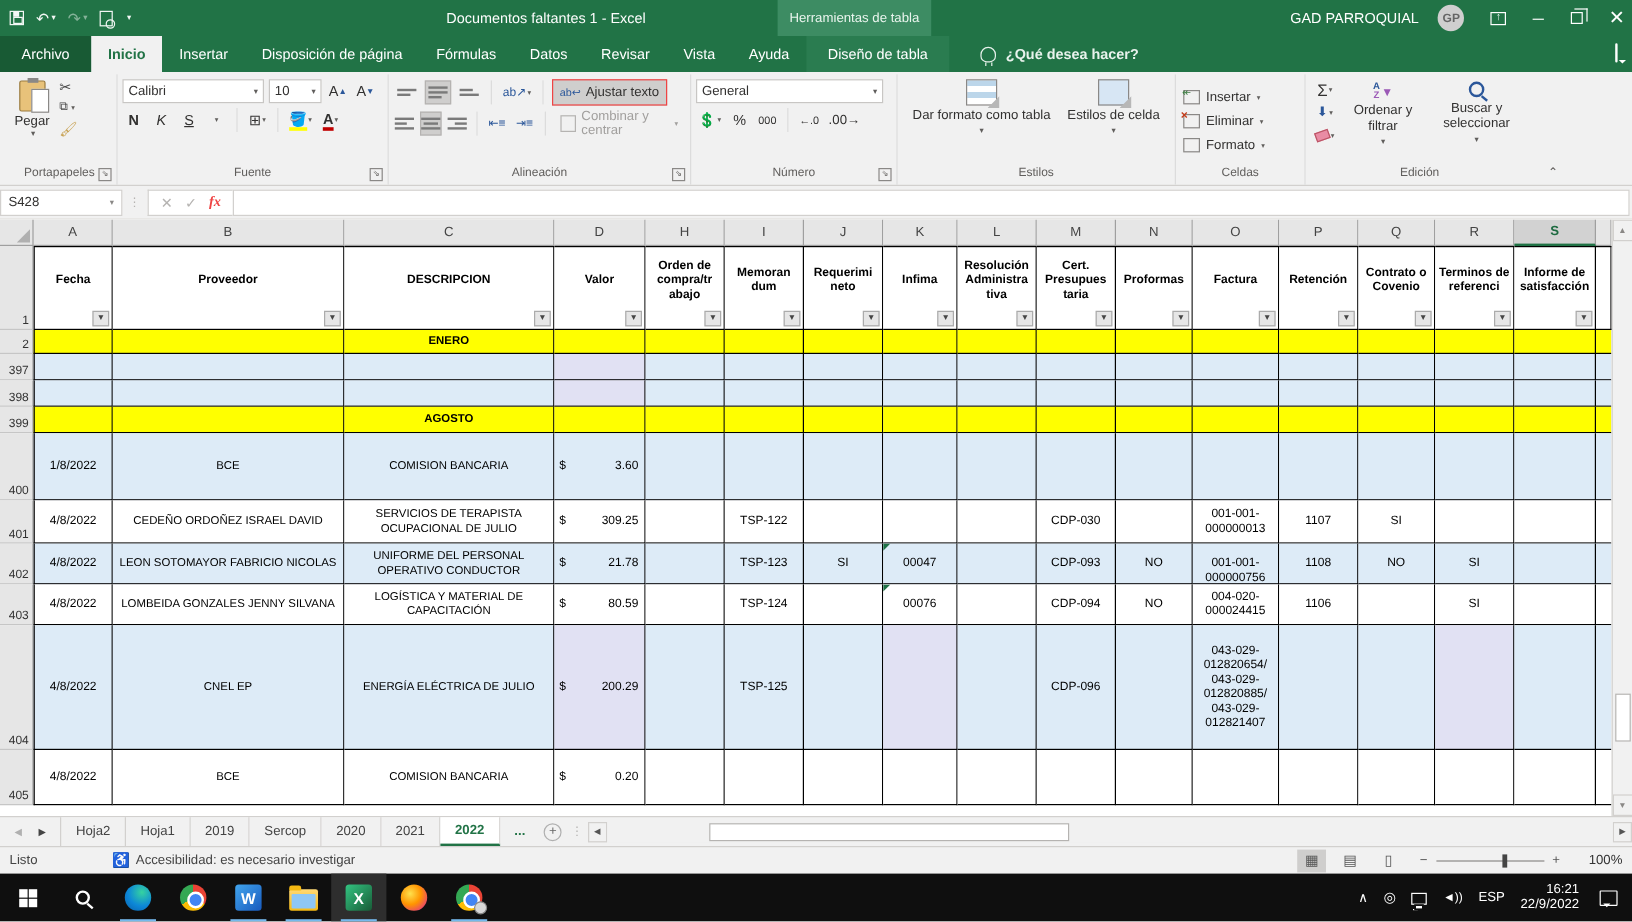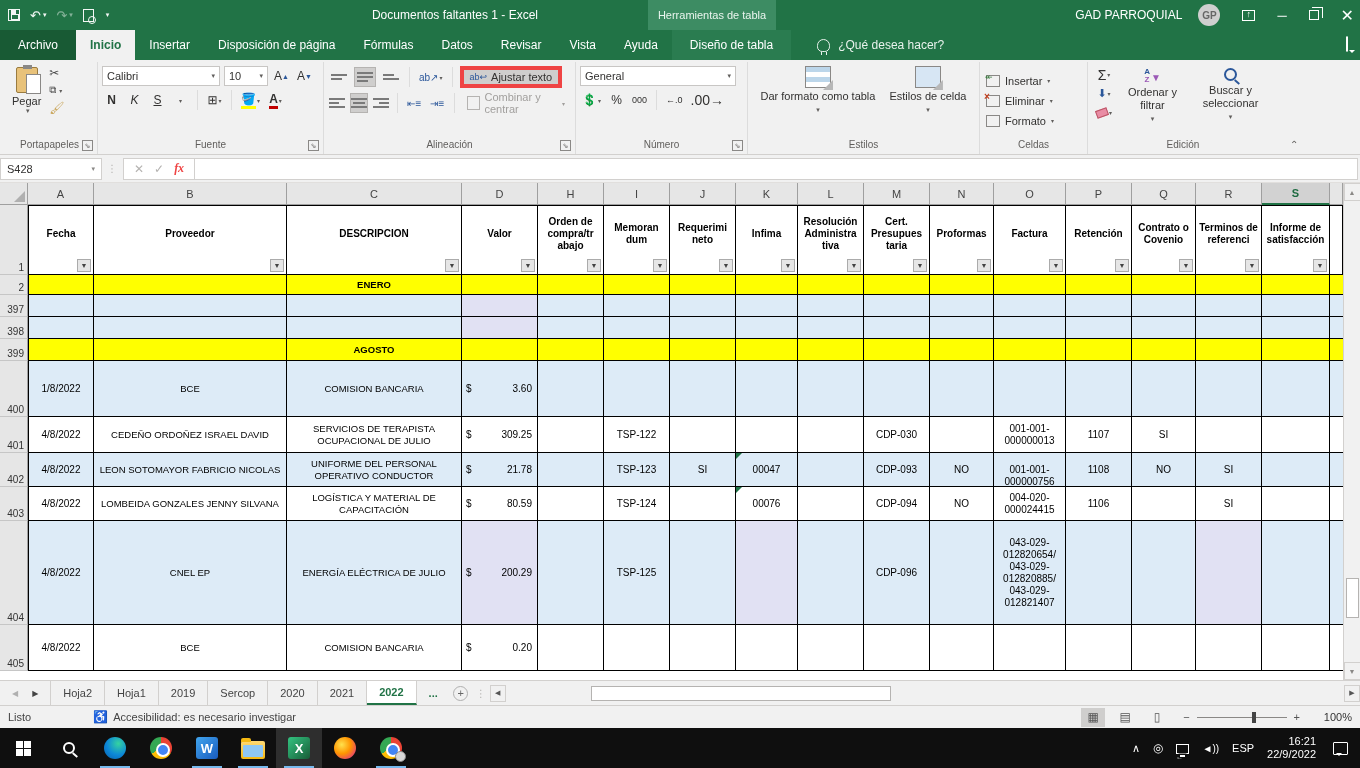--- a/index.html
+++ b/index.html
@@ -28,21 +28,21 @@
   .ribdisp:before { content:"↑"; position:absolute; left:3px; top:-2px; font-size:9px; }
   .restoreicon { width:10px; height:10px; border:1px solid #fff; position:relative; }
   .restoreicon:before { content:""; position:absolute; left:2px; top:-4px; width:10px; height:10px; border:1px solid #fff; border-bottom:none; border-left:none; }
 
   
   .tabrow { height:30px; background:#217346; display:flex; align-items:stretch; color:#fff; font-size:12px; flex:none; position:relative; }
   .rtab { padding:0 14px; display:flex; align-items:center; cursor:default; }
   .rtab.file { background:#185a34; padding:0 18px; }
   .rtab.active { background:#f1f1f1; color:#217346; font-weight:bold; }
   .ctxtabwrap { background:#2a7c50; display:flex; align-items:stretch; padding:0 4px; }
-  .searchhint { display:flex; align-items:center; gap:8px; margin-left:26px; font-size:12px; color:#e8f2ec; }
+  .searchhint { display:flex; align-items:center; gap:8px; margin-left:26px; font-size:12px; color:#e8f2ec;font-weight:bold; }
   .bulb { width:13px; height:13px; border:1.5px solid #e8f2ec; border-radius:50% 50% 40% 40%; position:relative; }
   .bulb:after { content:""; position:absolute; left:3px; bottom:-4px; width:4px; height:3px; border-left:1.5px solid #e8f2ec; border-right:1.5px solid #e8f2ec; }
   .tabrowright { position:absolute; right:12px; top:7px; }
   .commenticon { width:16px; height:13px; border:1.5px solid #fff; border-radius:2px; position:relative; }
   .commenticon:after { content:""; position:absolute; left:2px; bottom:-5px; border:3px solid transparent; border-top-color:#fff; }
 
   
   .ribbon { height:95px; background:#f1f1f1; border-bottom:1px solid #d2d0ce; display:flex; flex:none; padding:2px 2px 0 2px; overflow:hidden; }
   .rgroup { display:flex; flex-direction:column; border-right:1px solid #dcdcdc; padding:2px 4px 0 4px; position:relative; flex:none; }
   .rbody { flex:1; display:flex; align-items:flex-start; }
@@ -58,21 +58,21 @@
   .fr { display:flex; align-items:center; gap:4px; }
   .combo { background:#fff; border:1px solid #c8c6c4; height:20px; display:flex; align-items:center; justify-content:space-between; padding:0 4px; font-size:11px; color:#323130; }
   .combo .car { font-size:7px; color:#605e5c; margin-left:4px; }
   .fbtn { min-width:19px; height:19px; display:flex; align-items:center; justify-content:center; font-size:12px; color:#323130; padding:0 2px; }
   .fbtn .car { font-size:6px; margin-left:1px; color:#605e5c; }
   .grpsep { width:1px; height:20px; background:#dcdcdc; margin:0 3px; }
   .alicon { display:inline-flex; flex-direction:column; gap:2px; width:16px; }
   .alicon i { height:2px; background:#7a7a7a; display:block; }
   .albtn { width:22px; height:20px; display:flex; align-items:center; justify-content:center; }
   .albtn.sel { background:#cfcecd; border:1px solid #b5b3b1; }
-  .wrapbtn { height:22px; display:flex; align-items:center; gap:4px; background:#cfcecd; border:4px solid #ef4444; font-size:11px; padding:0 6px; color:#323130; }
+  .wrapbtn { height:22px; display:flex; align-items:center; gap:4px; background:#cfcecd; border:1px solid #ef4444; font-size:11px; padding:0 6px; color:#323130; }
   .mergebtn { height:22px; display:flex; align-items:center; gap:4px; font-size:11px; padding:0 6px; color:#a19f9d; }
   .numcombo { width:150px; }
   .iconbox { width:16px; height:14px; border:1px solid #8a8886; display:inline-block; }
   .stylebtn { display:flex; flex-direction:column; align-items:center; font-size:11px; color:#323130; padding:2px 7px; text-align:center; line-height:13px; }
   .stylebtn .car { font-size:7px; color:#605e5c; }
   .sticon { width:26px; height:22px; margin-bottom:2px; position:relative; }
   .st1 { background:linear-gradient(90deg,#e8e8e8 50%,#fff 50%); border:1px solid #8a8886; }
   .st1:before { content:"≠"; position:absolute; right:-4px; bottom:-5px; background:#fff; border:1px solid #8a8886; font-size:9px; line-height:10px; padding:0 1px; color:#323130; }
   .st1:after { content:""; position:absolute; left:2px; top:2px; width:8px; height:14px; background:#e2674a; }
   .st2 { background:#fff; border:1px solid #8a8886; background-image:linear-gradient(#bcd6ea 25%, transparent 25%, transparent 50%, #bcd6ea 50%, #bcd6ea 75%, transparent 75%); }
@@ -369,21 +369,21 @@
                 <span>General</span>
                 <span class="car">▾</span>
               </div>
             </div>
           <div class="fr">
             <span class="fbtn" style="color:#217346;">💲<span class="car">▾</span></span>
             <span class="fbtn">%</span>
             <span class="fbtn" style="font-size:9px;">000</span>
             <span class="grpsep"></span>
             <span class="fbtn" style="font-size:9px;">←.0</span>
-            <span class="fbtn" style="font-size:14px;">.00→</span>
+            <span class="fbtn" style="font-size:11px;">.00→</span>
           </div>
         </div>
       </div>
       <div class="rlabel"><span>Número</span><span class="dlauncher">⇘</span></div>
     </div>
 
     <div class="rgroup" style="width:232px;">
       <div class="rbody" style="justify-content:center;">
         <div class="stylebtn">
             <span class="sticon st2"></span>

